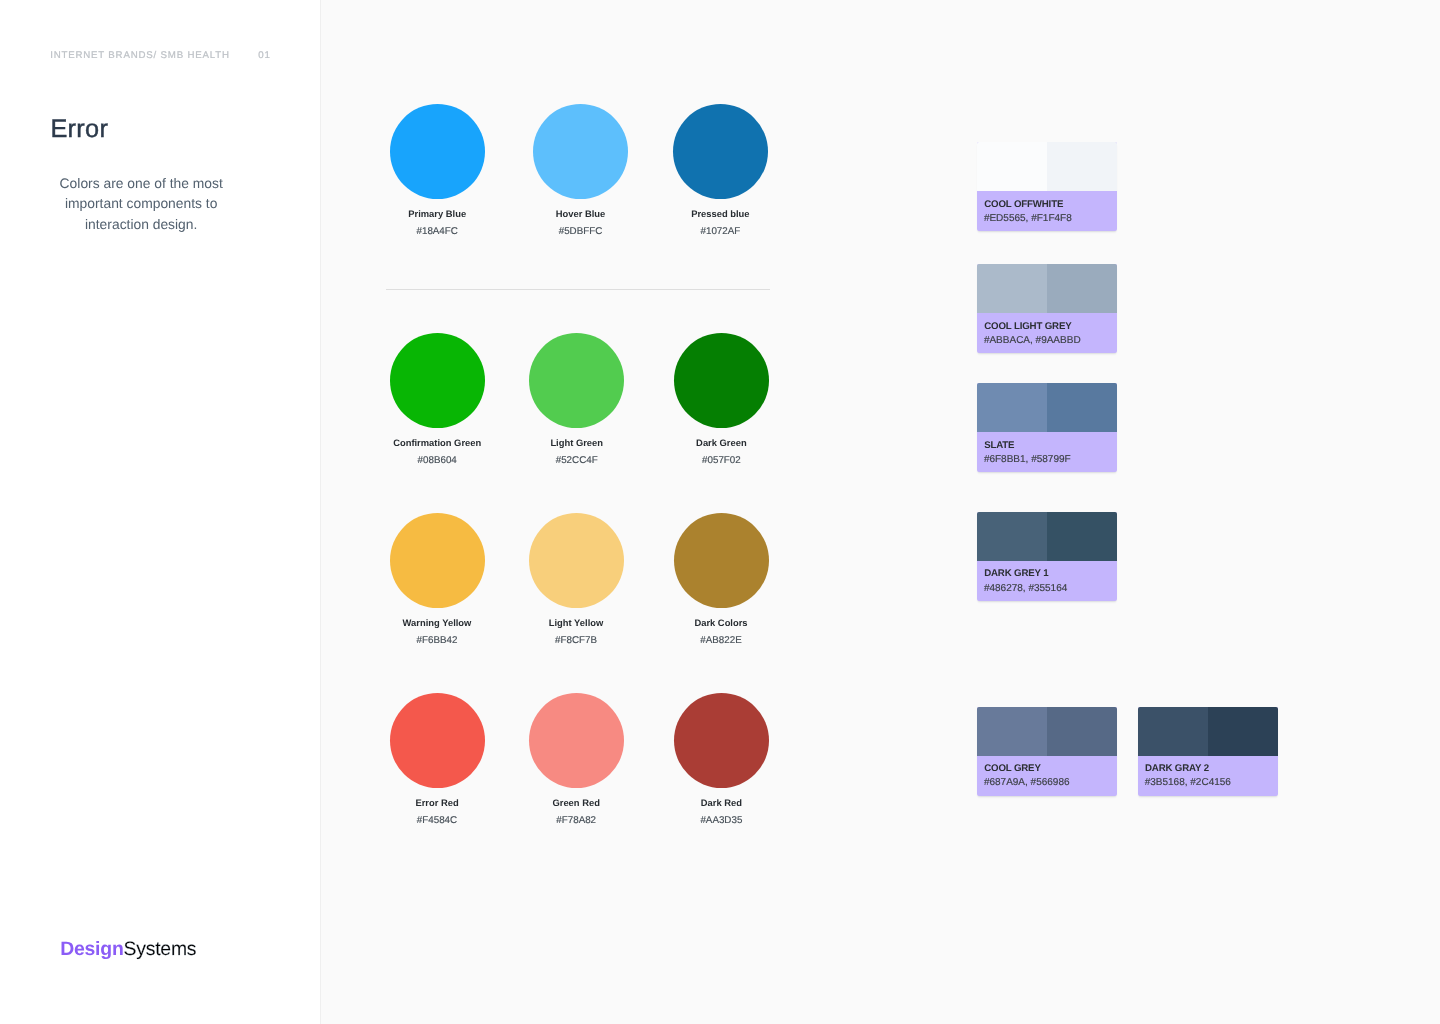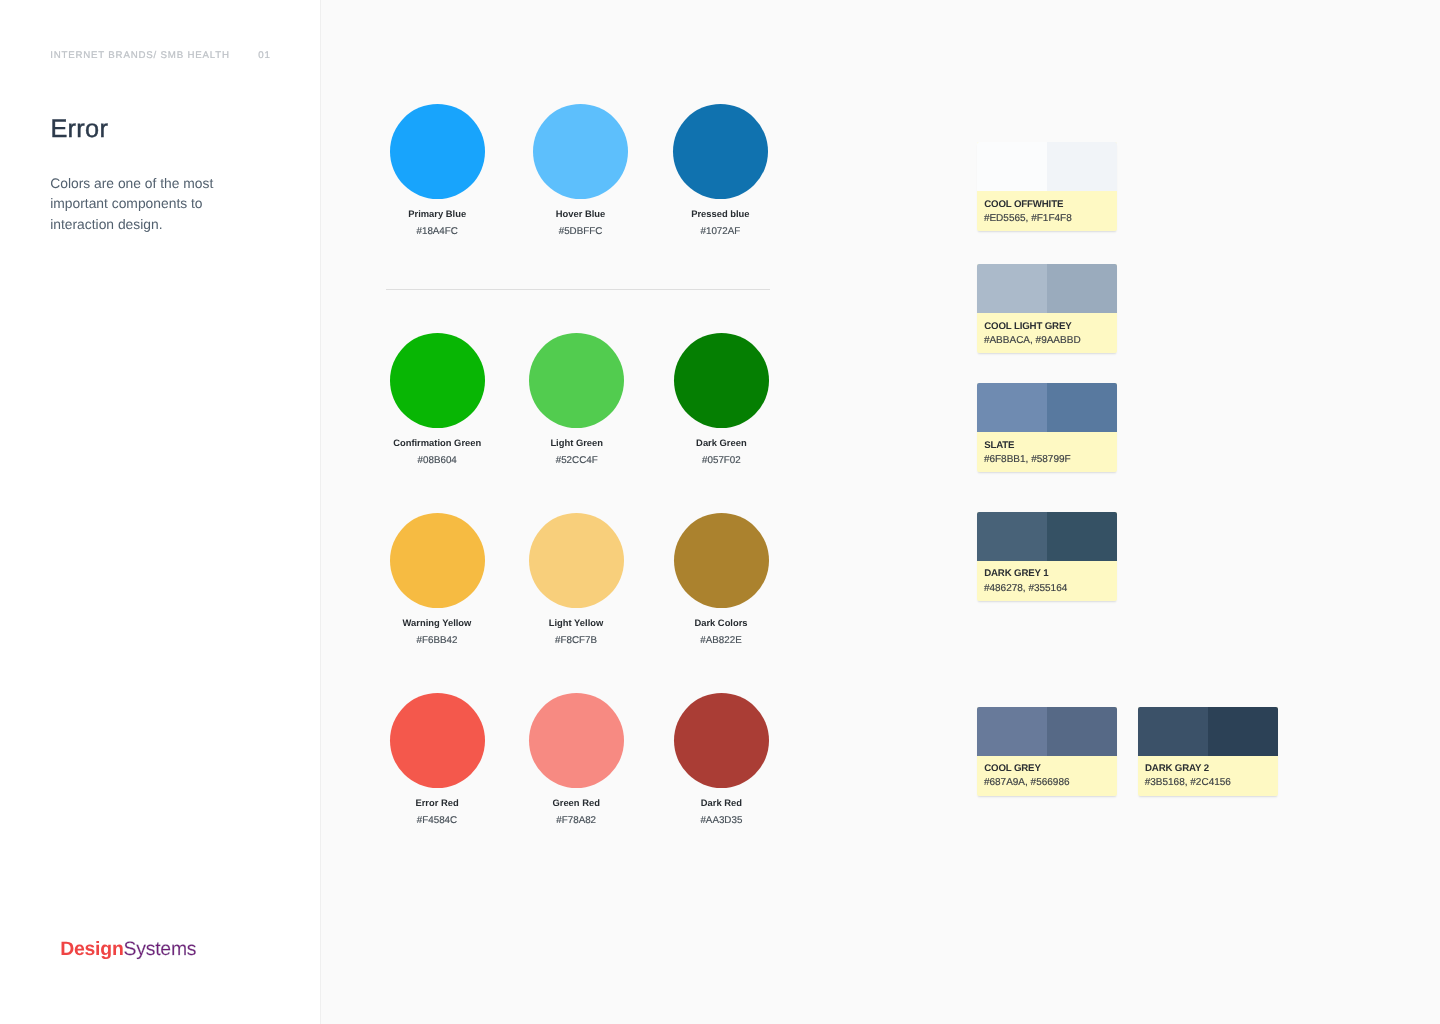--- a/index.html
+++ b/index.html
@@ -33,28 +33,29 @@
   .page-title {
     position: absolute; left: 50.4px; top: 111.7px;
     font-size: 25.3px; font-weight: 400; color: #2C3A4B; letter-spacing: 0.3px;
     line-height: 34px;
     -webkit-text-stroke: 0.45px #2C3A4B;
   }
   .lede {
     position: absolute; left: 50.2px; top: 172.6px; width: 182px;
     font-size: 13.85px; line-height: 20.8px; color: #53616F; font-weight: 400;
     letter-spacing: 0px;
+    text-align: center;
   }
   .logo {
     position: absolute; left: 60.2px; top: 938.3px;
     font-size: 19.4px; font-weight: 400; letter-spacing: -0.22px; white-space: nowrap;
     line-height: 22px;
   }
-  .logo .b { font-weight: 700; color: #ef4444; margin-top: 15px; }
-  .logo .l { color: #701a75; -webkit-text-stroke: 0.25px #A3B3C2; }
+  .logo .b { font-weight: 700; color: #8b5cf6; margin-top: 15px; }
+  .logo .l { color: #000000; -webkit-text-stroke: 0.25px #A3B3C2; }
 
   
   .main {
     position: absolute; left: 321px; top: 0; width: 1119px; height: 1024px;
     background: #FAFAFA;
   }
 
   
   .circle-item { position: absolute; width: 140px; height: 140px; text-align: center; }
   .swatch-circle { width: 95px; height: 95px; border-radius: 50%; margin: 0 auto; }
@@ -67,21 +68,21 @@
     font-size: 9.8px; font-weight: 400; color: #464F57; white-space: nowrap;
     -webkit-text-stroke: 0.16px #464F57;
     position: absolute; left: 0; right: 0; top: 121.8px; line-height: 12px;
     letter-spacing: 0px;
   }
 
   .rule { position: absolute; height: 1px; background: #DEDEDE; }
 
   
   .card {
-    position: absolute; width: 140px; height: 89px; background: #fef9c3;
+    position: absolute; width: 140px; height: 89px; background: #c4b5fd;
     border-radius: 2px;
     box-shadow: 0 2px 2px -1px rgba(45,55,70,0.16);
   }
   .card-swatch { display: flex; height: 49px; overflow: hidden;
     border-radius: 2px 2px 0 0; }
   .card-swatch > div { width: 50%; height: 100%; }
   .card-body { position: relative; height: 40px; }
   .card-name {
     position: absolute; left: 7.2px; top: 7.5px;
     font-size: 9.7px; font-weight: 700; color: #2B2F33;

